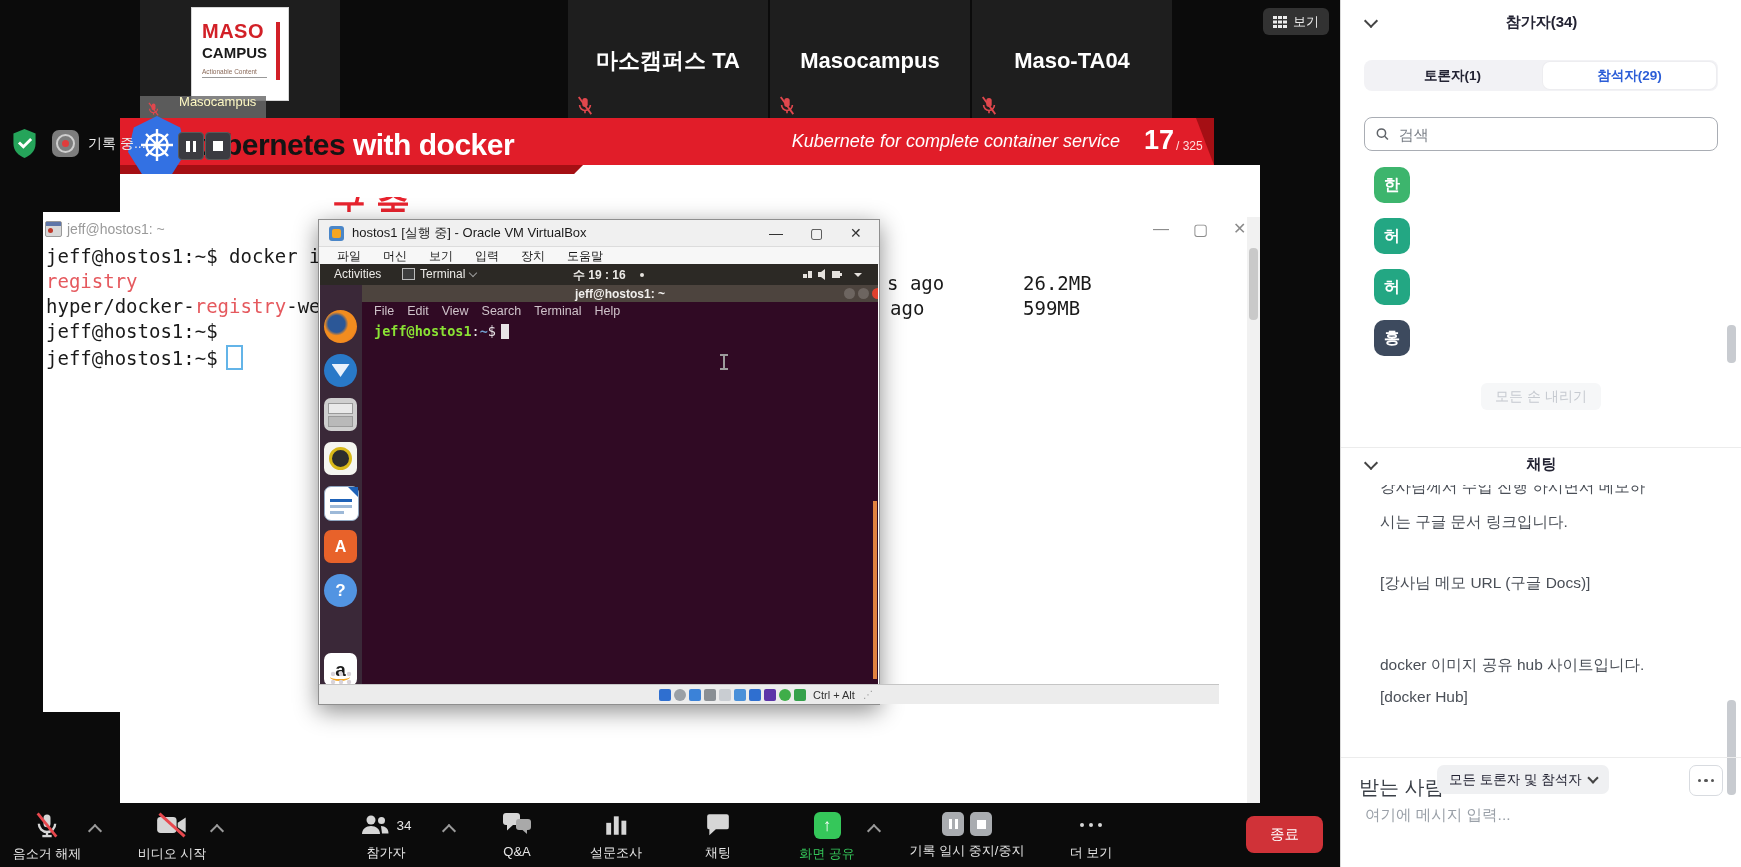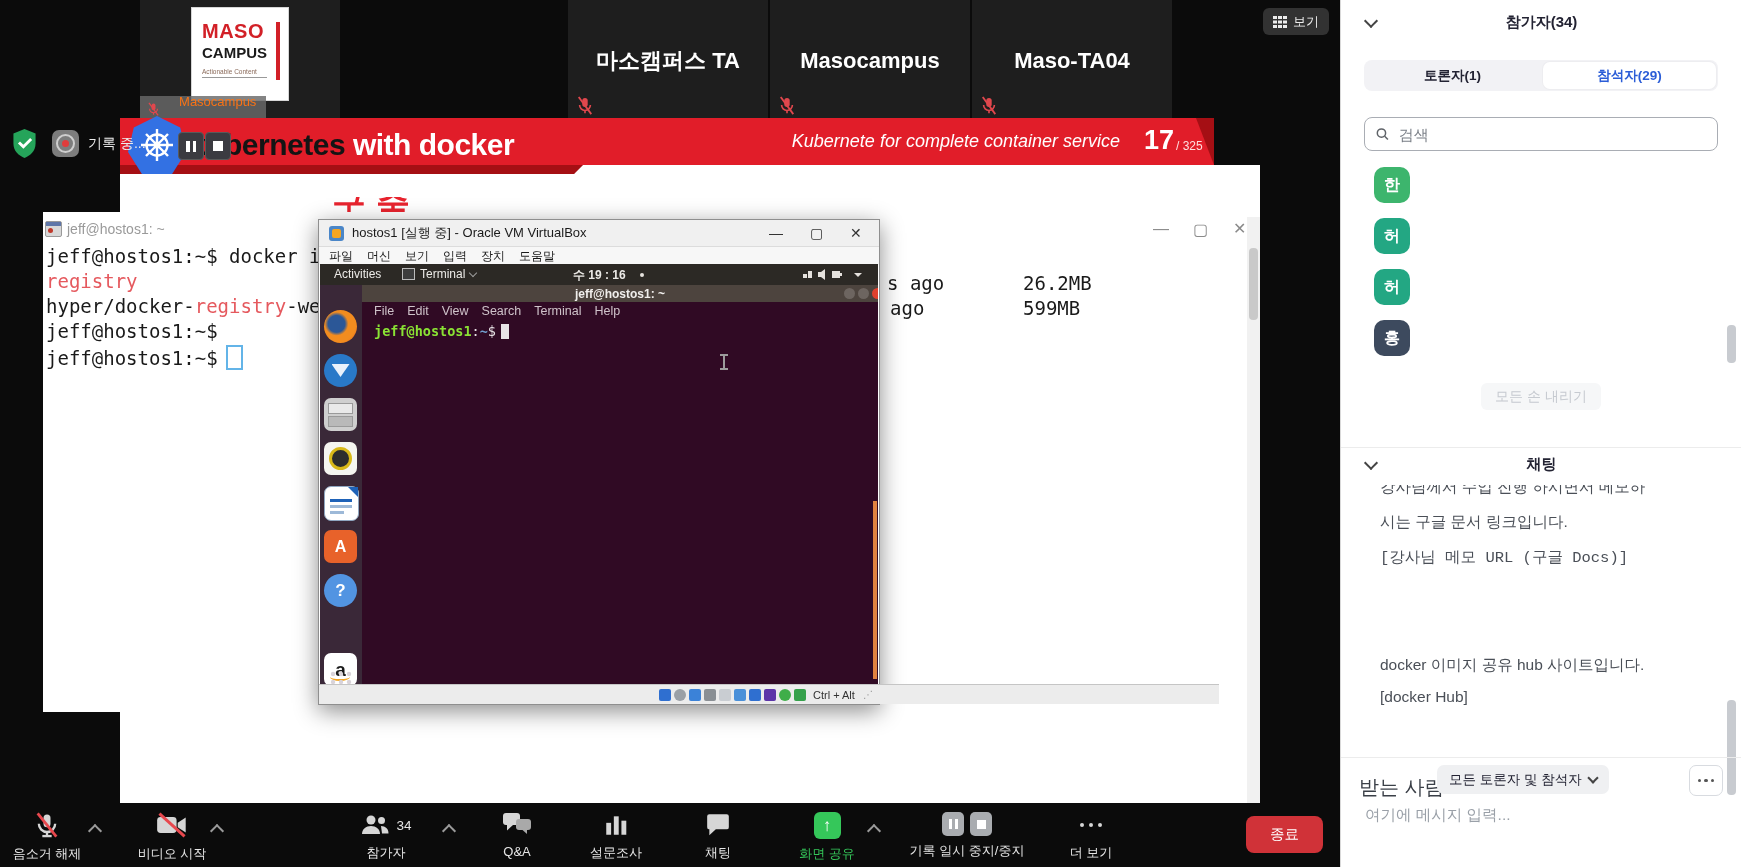--- a/index.html
+++ b/index.html
@@ -7,31 +7,31 @@
   .a{position:absolute;}
   .flex{display:flex;align-items:center;}
   .mono{font-family:"DejaVu Sans Mono",monospace;}
   
   .tile{top:0;height:122px;background:#1e1e1e;}
   .tname{width:100%;text-align:center;color:#fff;font-weight:700;font-size:22px;}
   .viewbtn{background:#323232;border-radius:6px;color:#ececec;font-size:13px;display:flex;align-items:center;gap:6px;padding:0 10px;height:27px;}
   
   .logocard{background:#fff;box-shadow:0 0 0 1px #d6d6d6;}
   .logobar{position:absolute;right:8px;top:14px;width:4px;height:58px;background:#d22027;}
-  .tlabel{background:rgba(105,105,105,.82);color:#f97316;font-size:13px;display:flex;align-items:center;gap:19px;padding:0 7px;}
+  .tlabel{background:rgba(105,105,105,.82);color:#fef9c3;font-size:13px;display:flex;align-items:center;gap:19px;padding:0 7px;}
   
   .banner{height:47px;}
   .bannertitle{font-size:30px;font-weight:800;letter-spacing:-0.5px;white-space:nowrap;}
   .subtl{font-style:italic;color:#fff;font-size:18px;text-align:right;}
   
   .winctl{color:#8a8a8a;font-size:16px;line-height:16px;}
   .vboxwin{background:#fff;border:1px solid #8f8f8f;box-shadow:0 6px 22px rgba(0,0,0,.45);}
   .vtitle{background:#f0f0f0;border-bottom:1px solid #dcdcdc;font-size:13px;color:#1a1a1a;}
   .vmenu{background:#f7f7f7;font-size:12px;color:#1a1a1a;}
-  .vmenu span{margin-right:14px;}
+  .vmenu span{margin-right:14px;margin-left:8px;}
   .gpanel{background:#2c2925;color:#eceae7;font-size:12px;}
   .dock{background:#3a2838;}
   .dock-ic{position:absolute;left:4px;width:33px;height:33px;border-radius:7px;}
   .termbar{background:#4d443e;color:#f0eeec;font-size:12px;font-weight:700;}
   .circ{position:absolute;width:11px;height:11px;border-radius:50%;}
   .tmenu{color:#cfc3ca;font-size:12.5px;}
   .tmenu span{margin-right:13px;}
   .statusbar{background:#ececec;border-top:1px solid #c5c5c5;}
   .stic{display:inline-block;width:12px;height:12px;border-radius:2px;margin-right:3px;}
   
@@ -364,21 +364,21 @@
     <div class="a ghostbtn" style="left:140px;top:383px;width:120px;height:27px;">모든 손 내리기</div>
 
     <div class="a divid" style="left:0;top:447px;width:401px;"></div>
     <span class="a chv chvdn chvdk" style="left:25px;top:458px;"></span>
     <div class="a sbtitle" style="left:0;top:455px;width:401px;">채팅</div>
 
     <div class="a" style="left:23px;top:485px;width:360px;height:14px;overflow:hidden;">
       <div class="msg" style="margin-top:-8px;">강사님께서 수업 진행 하시면서 메모하</div>
     </div>
     <div class="a msg" style="left:23px;top:512px;">시는 구글 문서 링크입니다.</div>
-    <div class="a msg" style="left:23px;top:548px;font-family:Liberation Mono, monospace;">[강사님 메모 URL (구글 Docs)]</div>
+    <div class="a msg" style="left:23px;top:573px;">[강사님 메모 URL (구글 Docs)]</div>
     <div class="a msg" style="left:23px;top:655px;">docker 이미지 공유 hub 사이트입니다.</div>
     <div class="a msg" style="left:23px;top:687px;">[docker Hub]</div>
     <div class="a scrollthumb" style="left:386px;top:700px;width:9px;height:95px;"></div>
 
     <div class="a divid" style="left:0;top:757px;width:401px;"></div>
     <div class="a" style="left:18px;top:774px;font-size:20px;color:#3a3f47;">받는 사람:</div>
     <div class="a pill" style="left:96px;top:765px;width:172px;height:29px;">
       <span>모든 토론자 및 참석자</span>
       <span class="chv chvdn chvdk" style="width:6px;height:6px;margin-top:-3px;"></span>
     </div>

